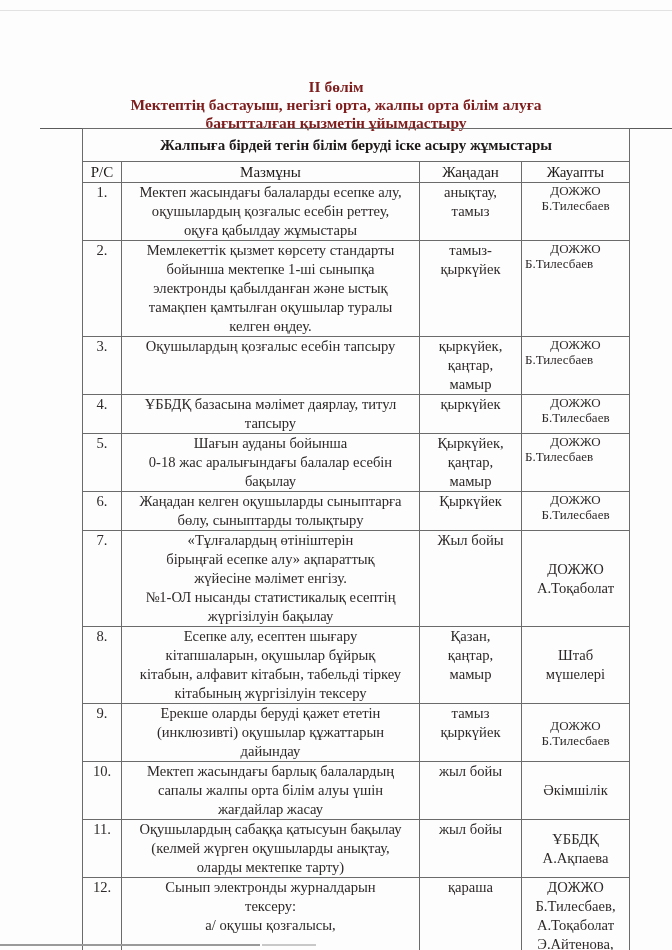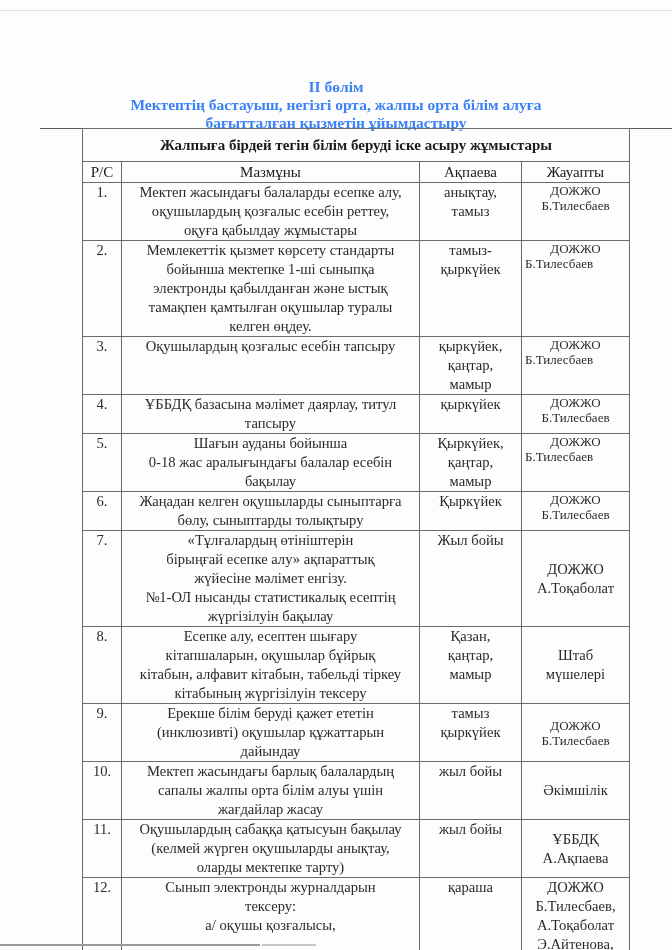--- a/index.html
+++ b/index.html
@@ -7,21 +7,21 @@
     width:672px; height:950px; position:relative; overflow:hidden;
     background:#fdfdfd;
     font-family:"Liberation Serif","DejaVu Serif",serif;
     color:#2a2626;
   }
   .scan-line-top { position:absolute; left:0; top:10px; width:672px; height:1px; background:#e2e2e2; }
   .scan-line-bottom { position:absolute; left:0; top:944px; width:260px; height:2px; background:#9a9a9a; }
   .scan-line-bottom2 { position:absolute; left:262px; top:944px; width:54px; height:2px; background:#c8c8c8; }
   .heading {
     position:absolute; left:0; width:672px; top:78px;
-    text-align:center; font-weight:bold; font-size:15.5px; line-height:18px; color:#3b82f6;
+    text-align:center; font-weight:bold; font-size:15.5px; line-height:18px; color:#7f1d1d;
   }
   .heading div { white-space:nowrap; }
   .heading .l3 { position:relative; }
   .heading-underline { position:absolute; left:40px; width:632px; top:128px; height:1px; background:#5a5a5a; }
 
   table.plan {
     position:absolute; left:82px; top:128px; width:547px;
     border-collapse:collapse; table-layout:fixed;
     font-size:14.6px; line-height:19px; color:#2e2929;
   }
@@ -58,21 +58,21 @@
     <col style="width:102px">
     <col style="width:108px">
   </colgroup>
   <tbody>
       <tr>
     <td class="band" colspan="4">Жалпыға бірдей тегін білім беруді іске асыру жұмыстары</td>
   </tr>
   <tr>
     <th>Р/С</th>
     <th>Мазмұны</th>
-    <th>Ақпаева</th>
+    <th>Жаңадан</th>
     <th>Жауапты</th>
   </tr>
   </tbody>
     <tbody id="rows">
       <tr style="height: 56px;">
         <td class="num">1.</td>
         <td class="content">
           <span class="line">Мектеп жасындағы балаларды есепке алу,</span>
           <span class="line">оқушылардың қозғалыс есебін реттеу,</span>
           <span class="line">оқуға қабылдау жұмыстары</span>
@@ -195,21 +195,21 @@
           <span class="line">мамыр</span>
         </td>
         <td class="resp mid big">
           <span class="line">Штаб</span>
           <span class="line">мүшелері</span>
         </td>
       </tr>
       <tr style="height: 55px;">
         <td class="num">9.</td>
         <td class="content">
-          <span class="line">Ерекше білім беруді қажет ететін</span>
+          <span class="line">Ерекше оларды беруді қажет ететін</span>
           <span class="line">(инклюзивті) оқушылар құжаттарын</span>
           <span class="line">дайындау</span>
         </td>
         <td class="period">
           <span class="line">тамыз</span>
           <span class="line">қыркүйек</span>
         </td>
         <td class="resp mid">
           <span class="line">ДОЖЖО</span>
           <span class="line">Б.Тилесбаев</span>

